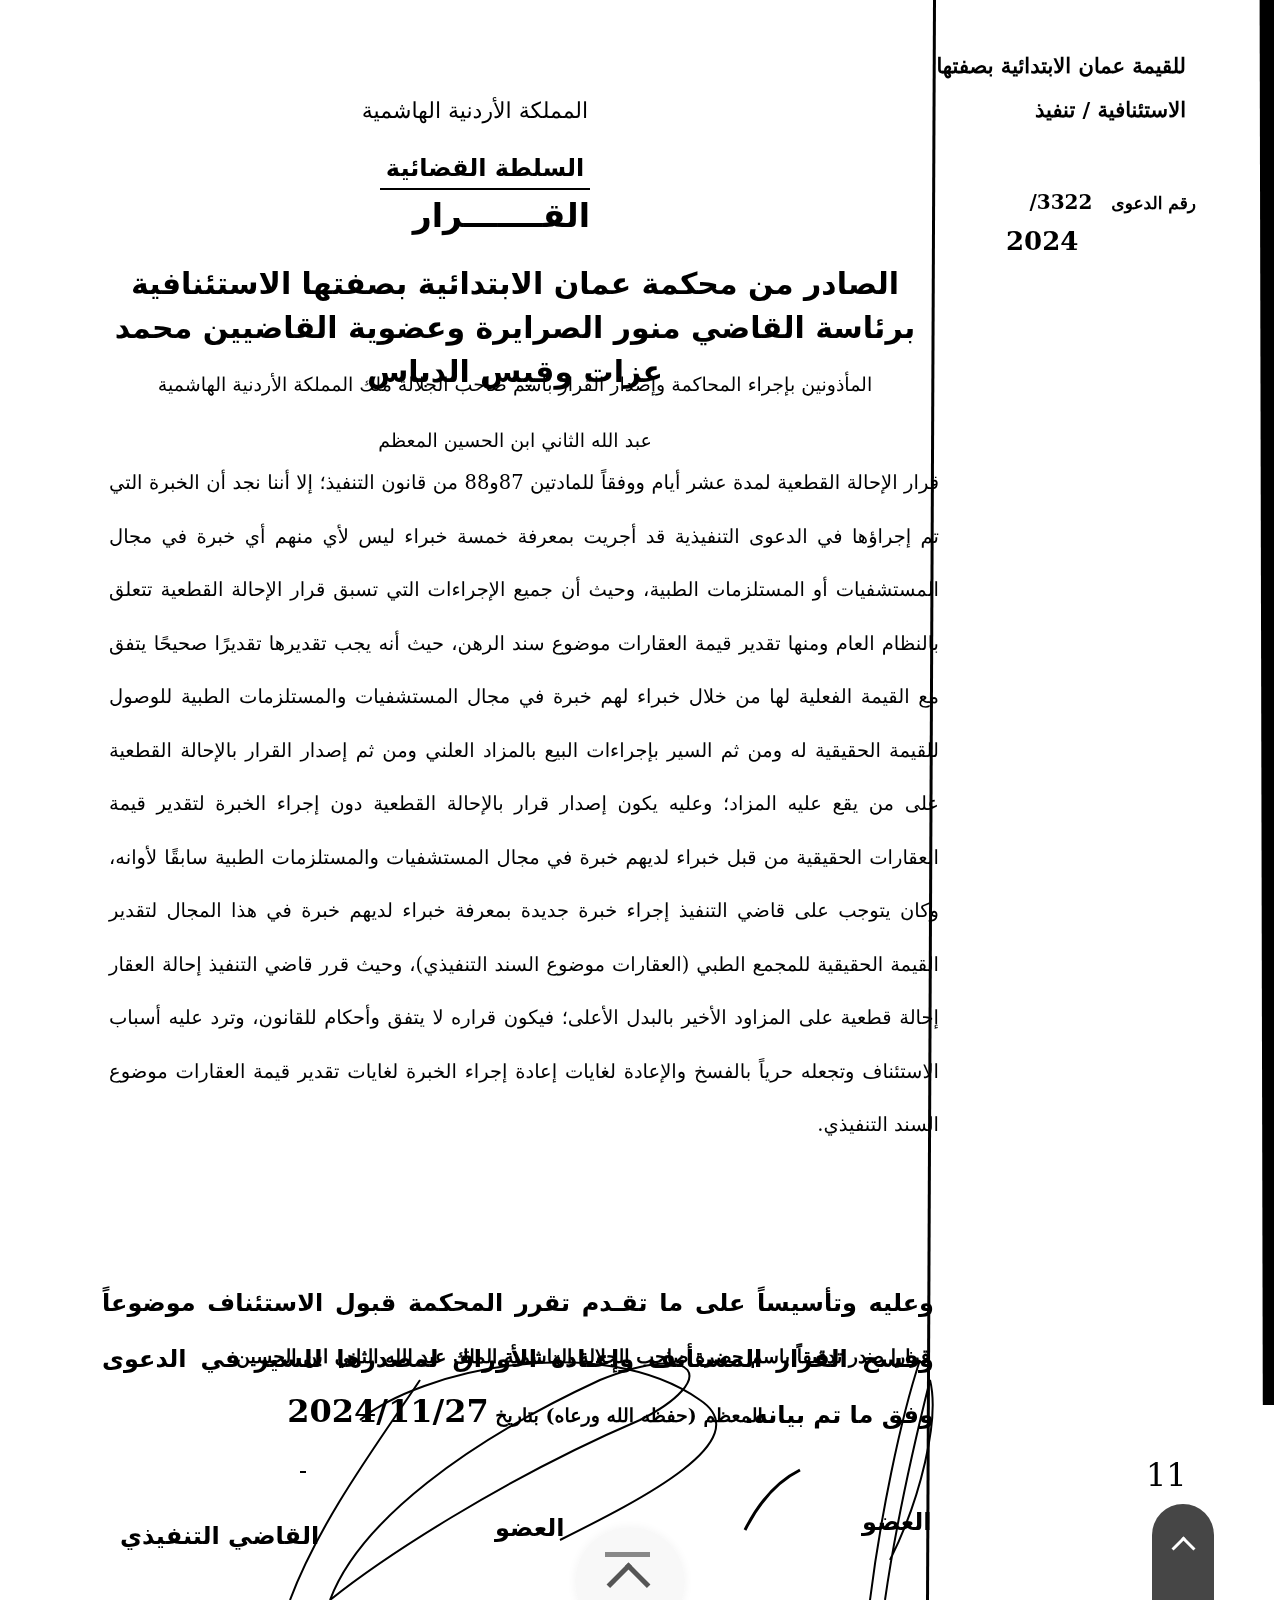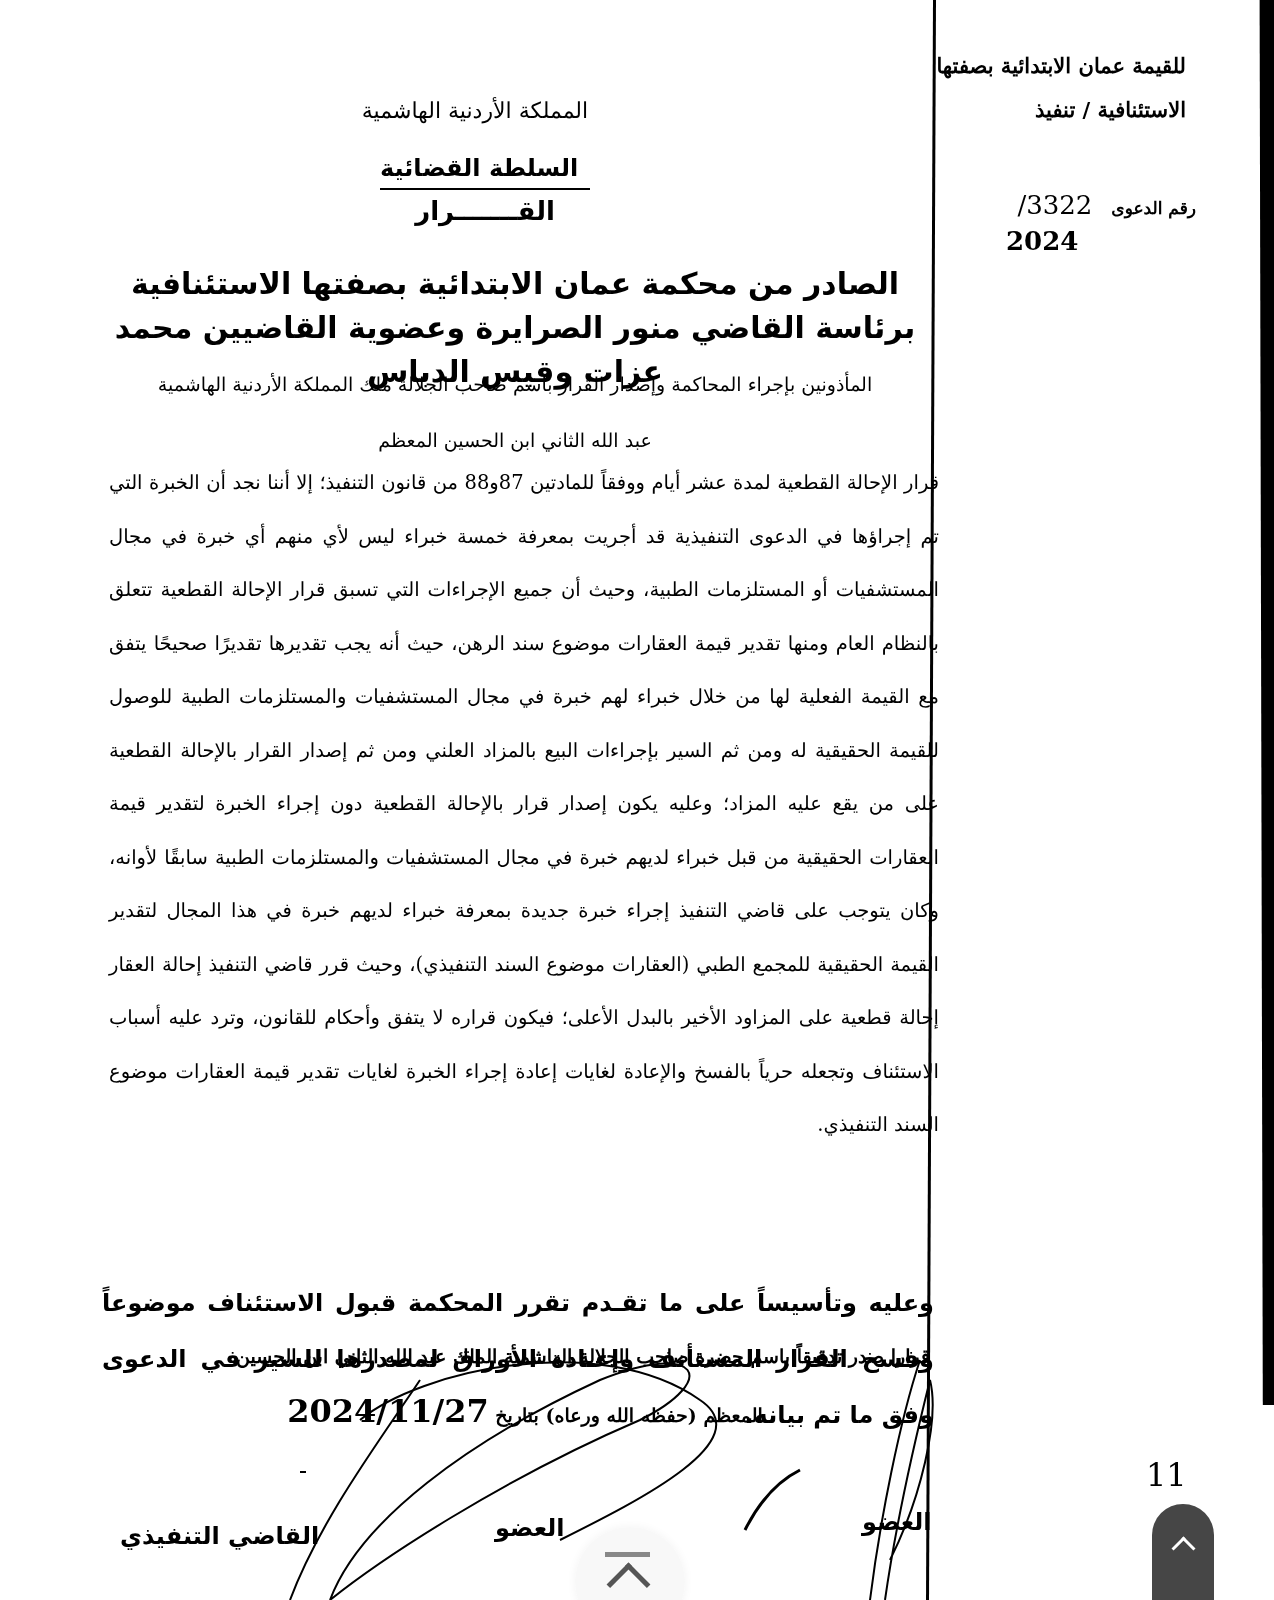--- a/index.html
+++ b/index.html
@@ -20,28 +20,28 @@
     .divider {
       position: absolute; top: 0; left: 933px; width: 3px; height: 1600px; background: #000;
       transform: skewX(-0.25deg); transform-origin: top left;
     }
 
     
     .side-court { top: 44px; right: 88px; width: 300px; text-align: right;
       font-family: "DejaVu Serif", serif; font-size: 21px; font-weight: bold; line-height: 44px; }
     .side-case { top: 190px; right: 78px; width: 300px; text-align: right; font-size: 20px; font-weight: bold; }
     .side-case .lbl { font-size: 17px; font-weight: bold; margin-left: 12px; }
-    .side-case .num { font-family: "DejaVu Serif", serif; font-size: 26px; font-weight: normal; }
+    .side-case .num { font-family: "DejaVu Serif", serif; font-size: 20px; font-weight: bold; }
     .side-year { top: 226px; left: 1006px; font-size: 26px; font-weight: bold; }
 
     
     .kingdom { top: 98px; left: 330px; width: 290px; text-align: center; font-size: 22px; }
-    .authority { top: 154px; left: 380px; width: 210px; text-align: left; font-size: 24px; font-weight: bold;
+    .authority { top: 154px; left: 380px; width: 210px; text-align: center; font-size: 24px; font-weight: bold;
       font-family: "DejaVu Sans", sans-serif; border-bottom: 2px solid #000; padding-bottom: 6px; }
-    .decision-title { top: 196px; left: 380px; width: 210px; text-align: center; font-size: 26px; font-weight: bold;
+    .decision-title { top: 196px; left: 380px; width: 210px; font-size: 33px; font-weight: bold;
       font-family: "DejaVu Sans", sans-serif; letter-spacing: 6px; }
 
     .issued { top: 262px; left: 110px; width: 810px; text-align: center;
       font-family: "DejaVu Sans", sans-serif; font-weight: bold; font-size: 30px; line-height: 44px; }
     .authorized { top: 356px; left: 110px; width: 810px; text-align: center; font-size: 19px; line-height: 56px; }
 
     
     .body-text { top: 456px; left: 109px; width: 830px; text-align: justify; text-align-last: right;
       font-family: "DejaVu Serif", serif; font-size: 19.5px; line-height: 53.5px; }
     .body-text p { margin: 0; }

